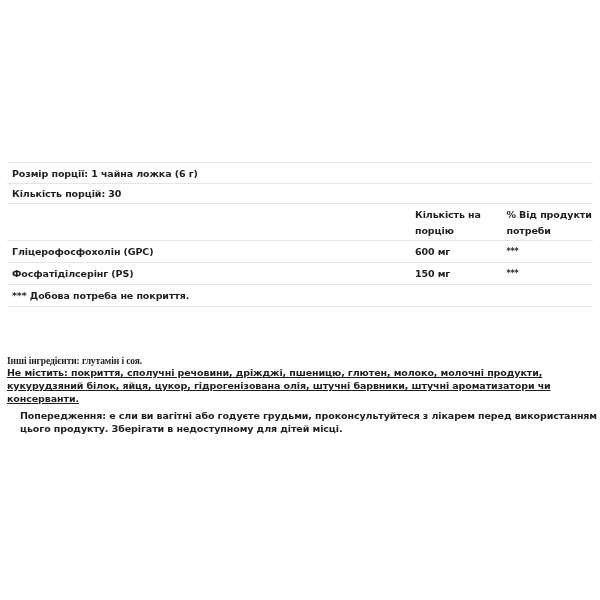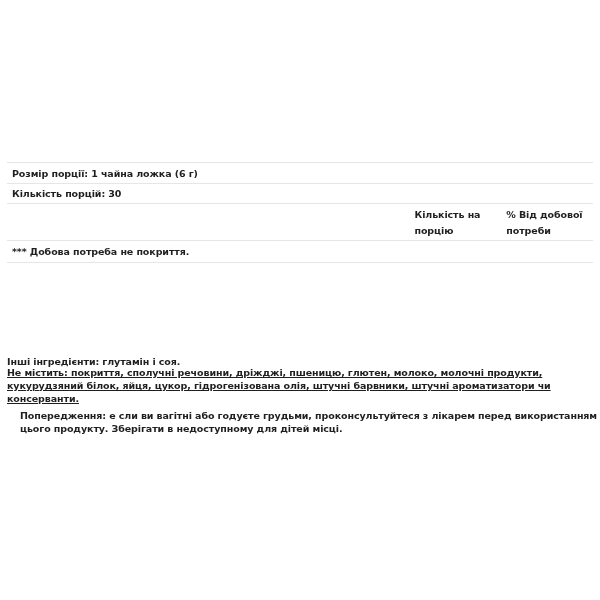--- a/index.html
+++ b/index.html
@@ -63,40 +63,50 @@
     .footnote-row td {
       height: 21px;
     }
     .para {
       position: absolute;
       left: 7px;
       width: 590px;
       line-height: 13px;
       letter-spacing: -0.1px;
     }
-    .p1 { top: 355px; }
+    .p1 { top: 355px; font-family: Liberation Serif, serif; }
     .p2 { top: 366px; text-decoration: underline; }
     .p3 { top: 409px; margin-left: 13px; }
   </style>
 </head>
 <body>
 
 <div class="wrap">
   <div class="info-row">Розмір порції: 1 чайна ложка (6 г)</div>
   <div class="info-row last">Кількість порцій: 30</div>
 
   <table class="facts">
     <thead>
       <tr>
         <th class="col-name"></th>
         <th class="col-amt">Кількість на порцію</th>
-        <th class="col-dv">% Від добової потреби</th>
+        <th class="col-dv">% Від продукти потреби</th>
       </tr>
     </thead>
     <tbody>
+      <tr>
+        <td>Гліцерофосфохолін (GPC)</td>
+        <td>600 мг</td>
+        <td class="dv-stars">***</td>
+      </tr>
+      <tr>
+        <td>Фосфатіділсерінг (PS)</td>
+        <td>150 мг</td>
+        <td class="dv-stars">***</td>
+      </tr>
       <tr class="footnote-row">
         <td colspan="3">*** Добова потреба не покриття.</td>
       </tr>
     </tbody>
   </table>
 </div>
 
 <div class="para p1">Інші інгредієнти: глутамін і соя.</div>
 <div class="para p2">Не містить: покриття, сполучні речовини, дріжджі, пшеницю, глютен, молоко, молочні продукти, кукурудзяний білок, яйця, цукор, гідрогенізована олія, штучні барвники, штучні ароматизатори чи консерванти.</div>
 <div class="para p3">Попередження: е сли ви вагітні або годуєте грудьми, проконсультуйтеся з лікарем перед використанням цього продукту. Зберігати в недоступному для дітей місці.</div>

